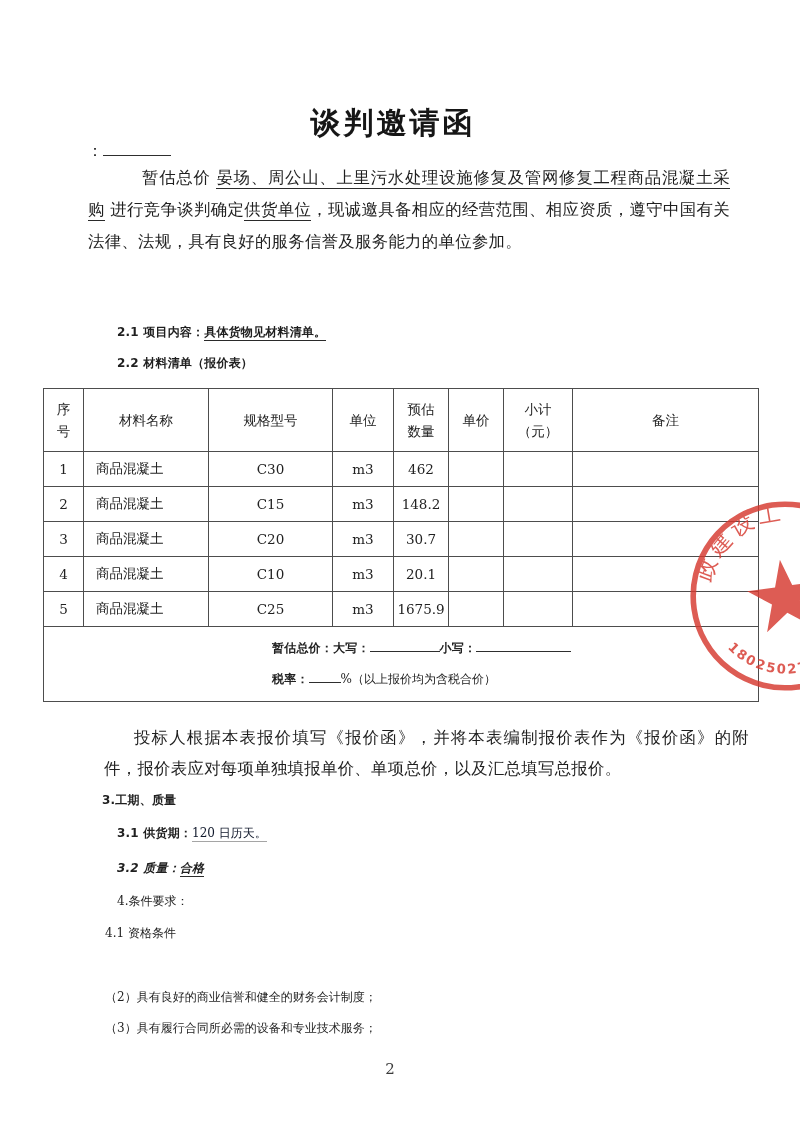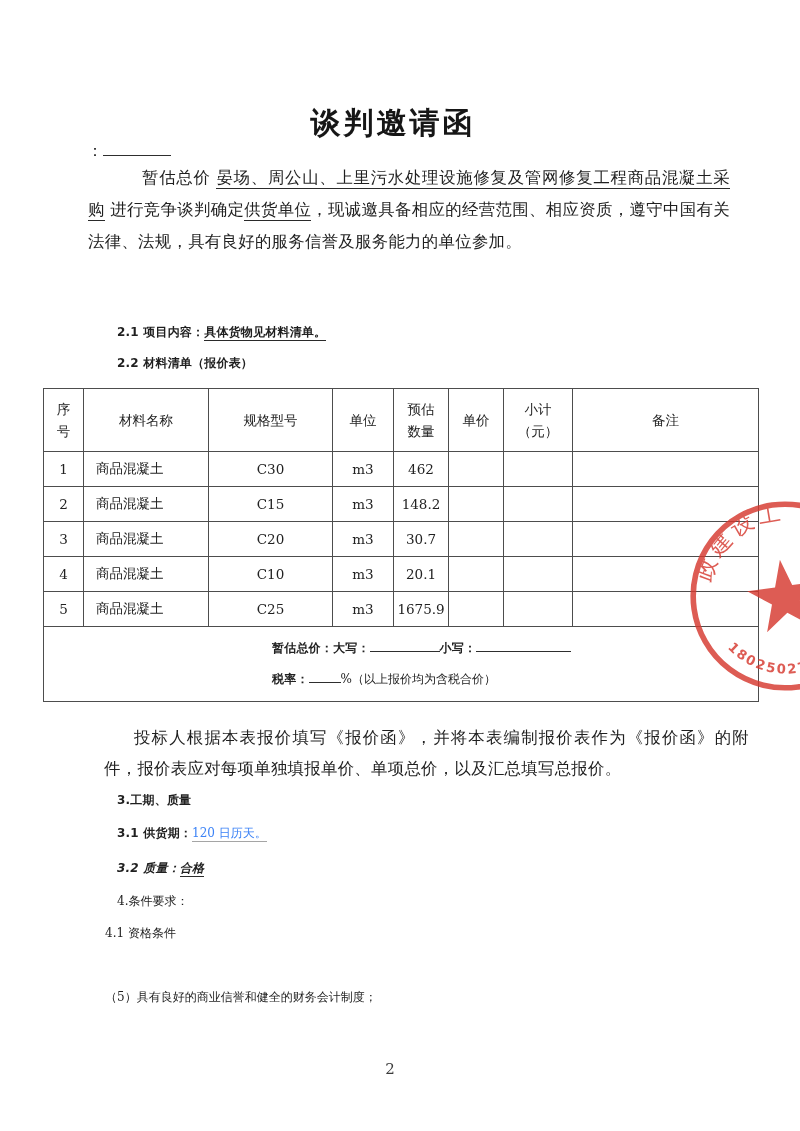--- a/index.html
+++ b/index.html
@@ -25,29 +25,29 @@
     font-size:16.4px; line-height:32px; text-align:justify; letter-spacing:0.3px;
   }
   .intro { top:162px; left:88px; width:642px; text-indent:54px; }
   .sec1  { top:258px; left:88px; width:650px; text-indent:30px; line-height:33px; }
   .u { border-bottom:1.5px solid #2a2a2a; padding-bottom:1px; }
   .hei { font-family:"DejaVu Sans","Liberation Sans",sans-serif; font-weight:700; letter-spacing:0.2px; }
   .line { font-size:12px; white-space:nowrap; }
   .s21 { top:324px; left:117px; }
   .s22 { top:355px; left:117px; }
   .note { top:722px; left:88px; width:645px; text-indent:30px; line-height:31px;margin-left:16px; }
-  .s3  { top:792px; left:117px; }
+  .s3  { top:792px; left:102px; }
   .s31 { top:825px; left:117px; }
   .s32 { top:860px; left:117px;font-style:italic; }
   .s4  { top:893px; left:117px; }
   .s41 { top:925px; left:105px; }
   .it1 { top:957px; left:105px; }
   .it2 { top:989px; left:105px; }
   .it3 { top:1020px; left:105px; }
-  .gray-val { color:#3b82f6; }
+  .gray-val { color:#0f172a; }
   .gray-val .u, .u-gray { border-bottom:1.5px solid #a5a5a5; padding-bottom:1px; }
   .pagenum { top:1060px; left:0; width:780px; text-align:center; font-size:15px; color:#3a3a3a; }
 
   table.quote {
     position:absolute; top:388px; left:43px; width:715px;
     border-collapse:collapse; table-layout:fixed;
     font-size:13.5px; color:#222;
   }
   table.quote td {
     border:1.4px solid #4d4d4d; text-align:center; vertical-align:middle;
@@ -214,17 +214,18 @@
   </div>
 
   <div class="abs line s4">
     <span>4.条件要求：</span>
   </div>
 
   <div class="abs line s41">
     <span>4.1 资格条件</span>
   </div>
 
-  <div class="abs line it2">（5）具有良好的商业信誉和健全的财务会计制度；</div>
+  <div class="abs line it2">（2）具有良好的商业信誉和健全的财务会计制度；</div>
+  <div class="abs line it3">（3）具有履行合同所必需的设备和专业技术服务；</div>
 
   <div class="abs pagenum">2</div>
 
 </div>
 
 </body></html>

